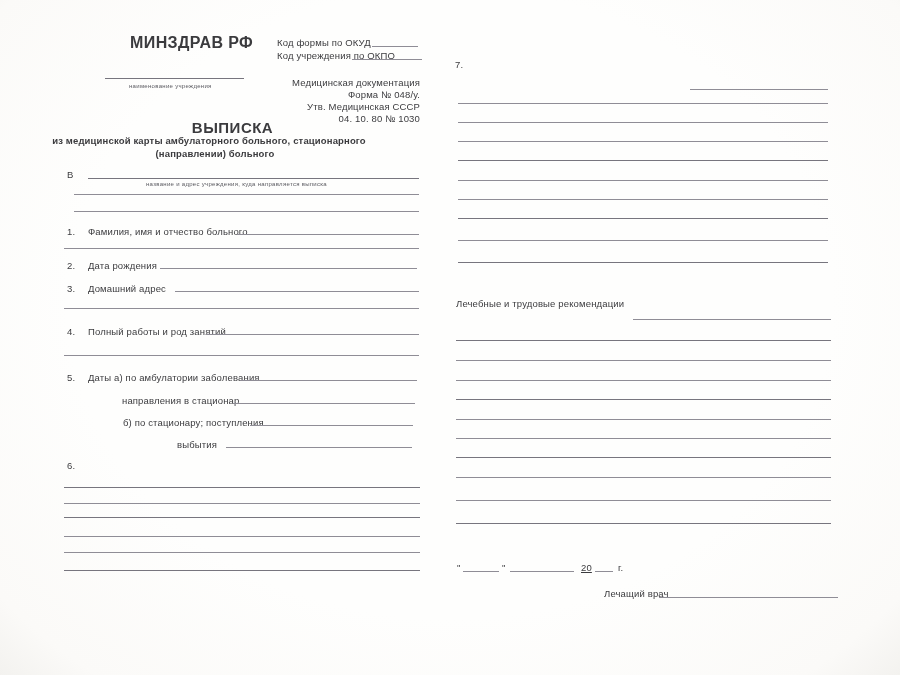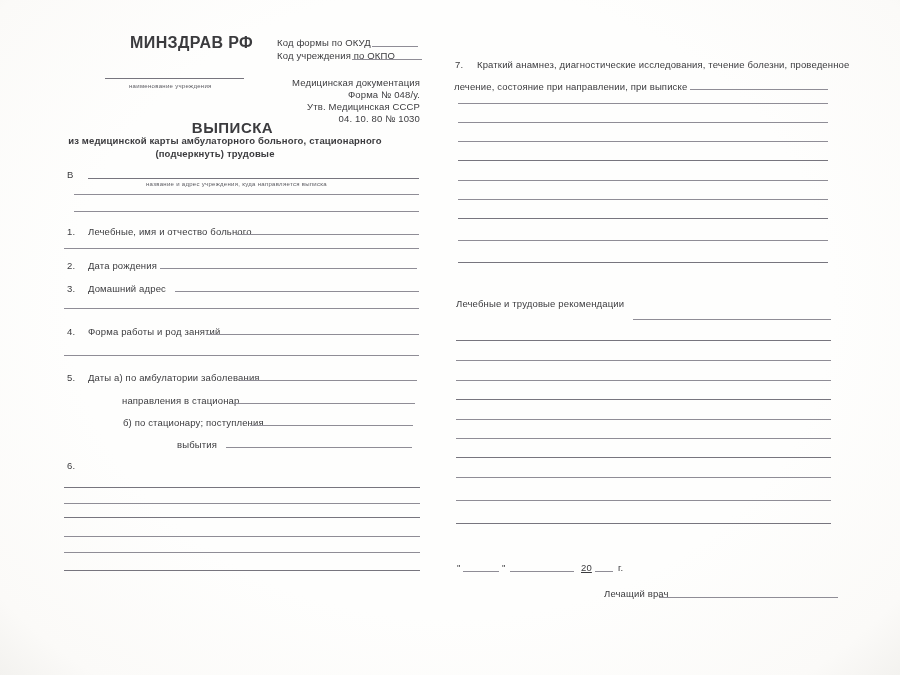--- a/index.html
+++ b/index.html
@@ -37,45 +37,45 @@
 
   <i class="rl d" style="left:105px;top:78px;width:139px;"></i>
   <div class="cap" style="left:129px;top:83px;">наименование учреждения</div>
 
   <div class="t ctr" style="left:240px;top:77px;width:180px;text-align:right;">Медицинская документация</div>
   <div class="t" style="left:240px;top:89px;width:180px;text-align:right;">Форма №  048/у.</div>
   <div class="t" style="left:240px;top:101px;width:180px;text-align:right;">Утв. Медицинская СССР</div>
   <div class="t" style="left:240px;top:113px;width:180px;text-align:right;">04. 10. 80  № 1030</div>
 
   <div class="t b ctr" style="left:40px;top:122px;width:385px;font-size:15px;letter-spacing:.5px;">ВЫПИСКА</div>
-  <div class="t b ctr" style="left:40px;top:135px;width:370px;">из медицинской карты амбулаторного больного, стационарного</div>
-  <div class="t b ctr" style="left:40px;top:148px;width:350px;">(подчеркнуть) трудовые</div>
+  <div class="t b ctr" style="left:24px;top:135px;width:370px;">из медицинской карты амбулаторного больного, стационарного</div>
+  <div class="t b ctr" style="left:40px;top:148px;width:350px;">(направлении) больного</div>
 
   <div class="t" style="left:67px;top:169px;">В</div>
   <i class="rl d" style="left:88px;top:178px;width:331px;"></i>
   <div class="cap" style="left:146px;top:181px;">название и адрес учреждения, куда направляется выписка</div>
   <i class="rl" style="left:74px;top:194px;width:345px;"></i>
   <i class="rl" style="left:74px;top:211px;width:345px;"></i>
 
   <div class="t" style="left:67px;top:226px;">1.</div>
-  <div class="t" style="left:88px;top:226px;">Лечебные, имя и отчество больного</div>
+  <div class="t" style="left:88px;top:226px;">Фамилия, имя и отчество больного</div>
   <i class="rl" style="left:237px;top:234px;width:182px;"></i>
   <i class="rl" style="left:64px;top:248px;width:355px;"></i>
 
   <div class="t" style="left:67px;top:260px;">2.</div>
   <div class="t" style="left:88px;top:260px;">Дата рождения</div>
   <i class="rl" style="left:160px;top:268px;width:257px;"></i>
 
   <div class="t" style="left:67px;top:283px;">3.</div>
   <div class="t" style="left:88px;top:283px;">Домашний адрес</div>
   <i class="rl" style="left:175px;top:291px;width:244px;"></i>
   <i class="rl" style="left:64px;top:308px;width:355px;"></i>
 
   <div class="t" style="left:67px;top:326px;">4.</div>
-  <div class="t" style="left:88px;top:326px;">Форма работы и род занятий</div>
+  <div class="t" style="left:88px;top:326px;">Полный работы и род занятий</div>
   <i class="rl" style="left:206px;top:334px;width:213px;"></i>
   <i class="rl" style="left:64px;top:355px;width:355px;"></i>
 
   <div class="t" style="left:67px;top:372px;">5.</div>
   <div class="t" style="left:88px;top:372px;">Даты а) по амбулатории заболевания</div>
   <i class="rl" style="left:240px;top:380px;width:177px;"></i>
 
   <div class="t" style="left:122px;top:395px;">направления в стационар</div>
   <i class="rl" style="left:233px;top:403px;width:182px;"></i>
 
@@ -87,22 +87,20 @@
 
   <div class="t" style="left:67px;top:460px;">6.</div>
   <i class="rl d" style="left:64px;top:487px;width:356px;"></i>
   <i class="rl" style="left:64px;top:503px;width:356px;"></i>
   <i class="rl d" style="left:64px;top:517px;width:356px;"></i>
   <i class="rl" style="left:64px;top:536px;width:356px;"></i>
   <i class="rl" style="left:64px;top:552px;width:356px;"></i>
   <i class="rl d" style="left:64px;top:570px;width:356px;"></i>
 
   <div class="t" style="left:455px;top:59px;">7.</div>
-  <div class="t" style="left:477px;top:59px;">Краткий анамнез, диагностические исследования, течение болезни, проведенное</div>
-  <div class="t" style="left:454px;top:81px;">лечение, состояние при направлении, при выписке</div>
   <i class="rl" style="left:690px;top:89px;width:138px;"></i>
 
   <i class="rl" style="left:458px;top:103px;width:370px;"></i>
   <i class="rl" style="left:458px;top:122px;width:370px;"></i>
   <i class="rl" style="left:458px;top:141px;width:370px;"></i>
   <i class="rl d" style="left:458px;top:160px;width:370px;"></i>
   <i class="rl" style="left:458px;top:180px;width:370px;"></i>
   <i class="rl" style="left:458px;top:199px;width:370px;"></i>
   <i class="rl d" style="left:458px;top:218px;width:370px;"></i>
   <i class="rl" style="left:458px;top:240px;width:370px;"></i>

